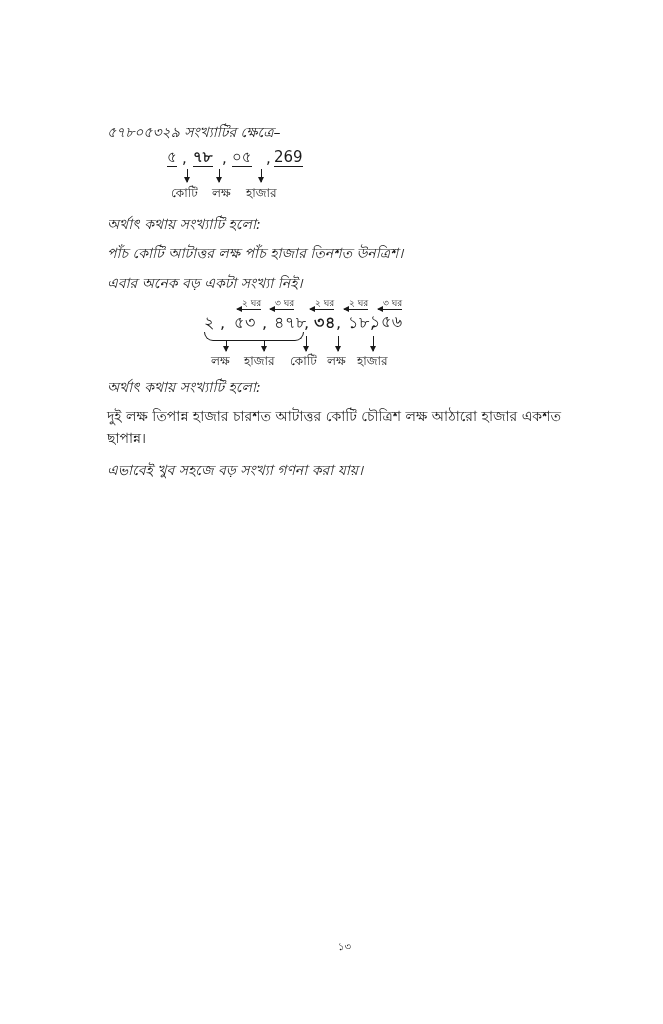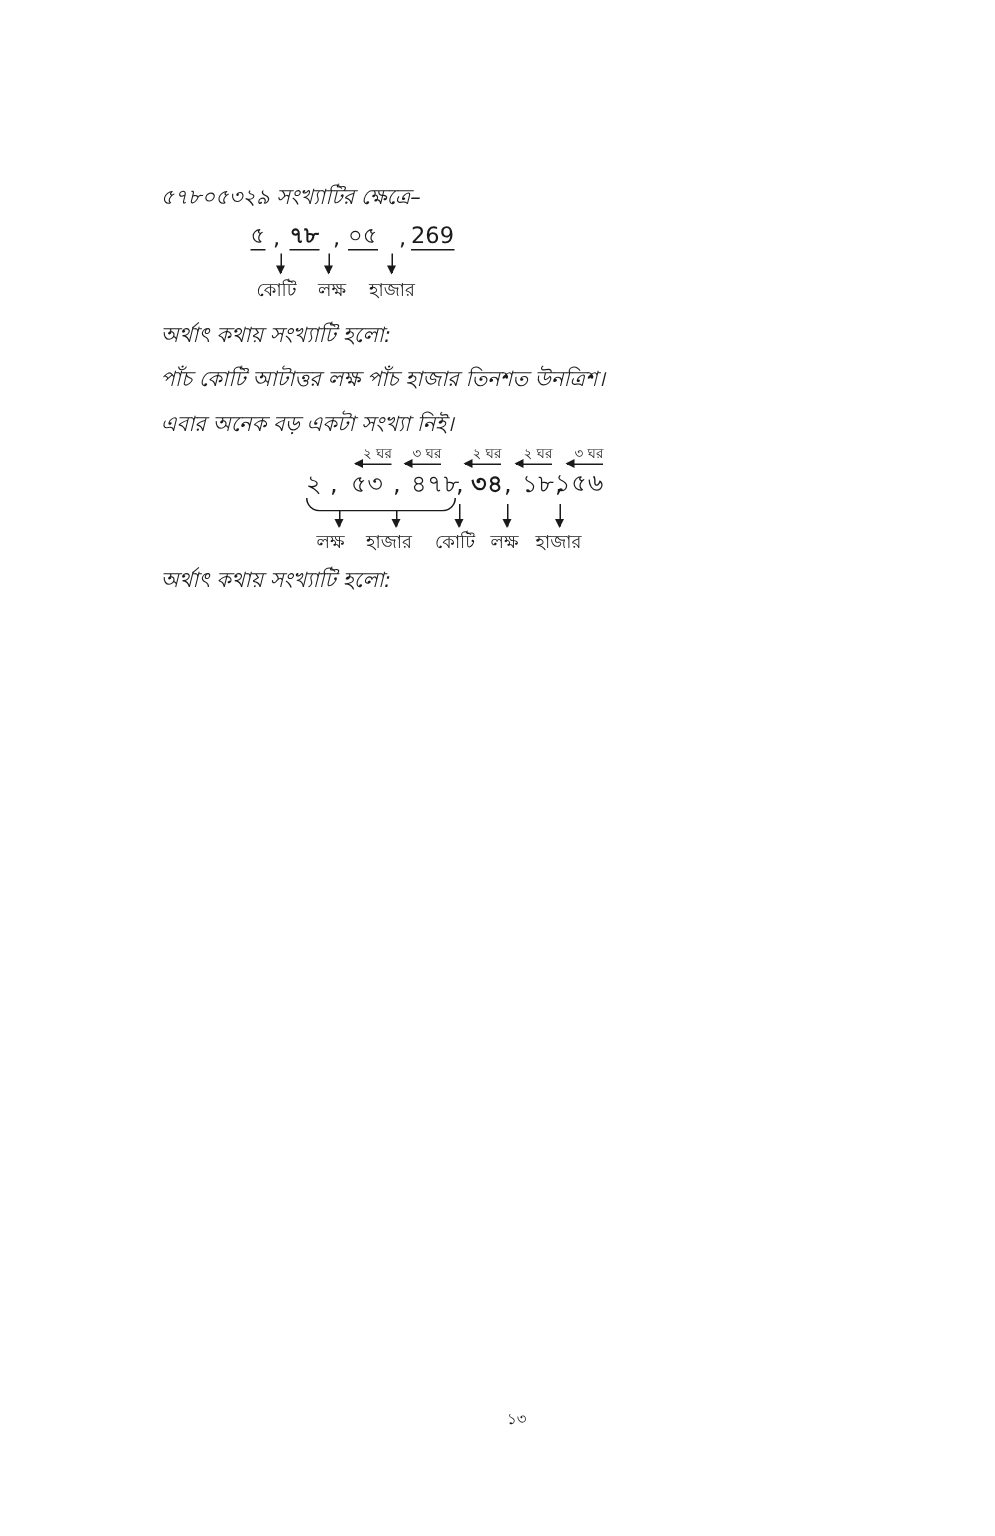--- a/index.html
+++ b/index.html
@@ -217,16 +217,18 @@
     <div class="arrow-down" style="left:171px; top:38px; height:15px;"></div>
 
     <span class="label" style="left:9px; top:56px;">লক্ষ</span>
     <span class="label" style="left:42px; top:56px;">হাজার</span>
     <span class="label" style="left:88px; top:56px;">কোটি</span>
     <span class="label" style="left:125px; top:56px;">লক্ষ</span>
     <span class="label" style="left:155px; top:56px;">হাজার</span>
   </div>
 
   <div class="line" style="top:378px;">অর্থাৎ কথায় সংখ্যাটি হলো:</div>
-
+  <div class="para" style="top:405px;">দুই লক্ষ তিপান্ন হাজার চারশত আটাত্তর কোটি চৌত্রিশ লক্ষ আঠারো হাজার একশত ছাপান্ন।</div>
+
+  <div class="line" style="top:461px;">এভাবেই খুব সহজে বড় সংখ্যা গণনা করা যায়।</div>
 
   <div class="page-number">১৩</div>
 </div>
 
 </body></html>

